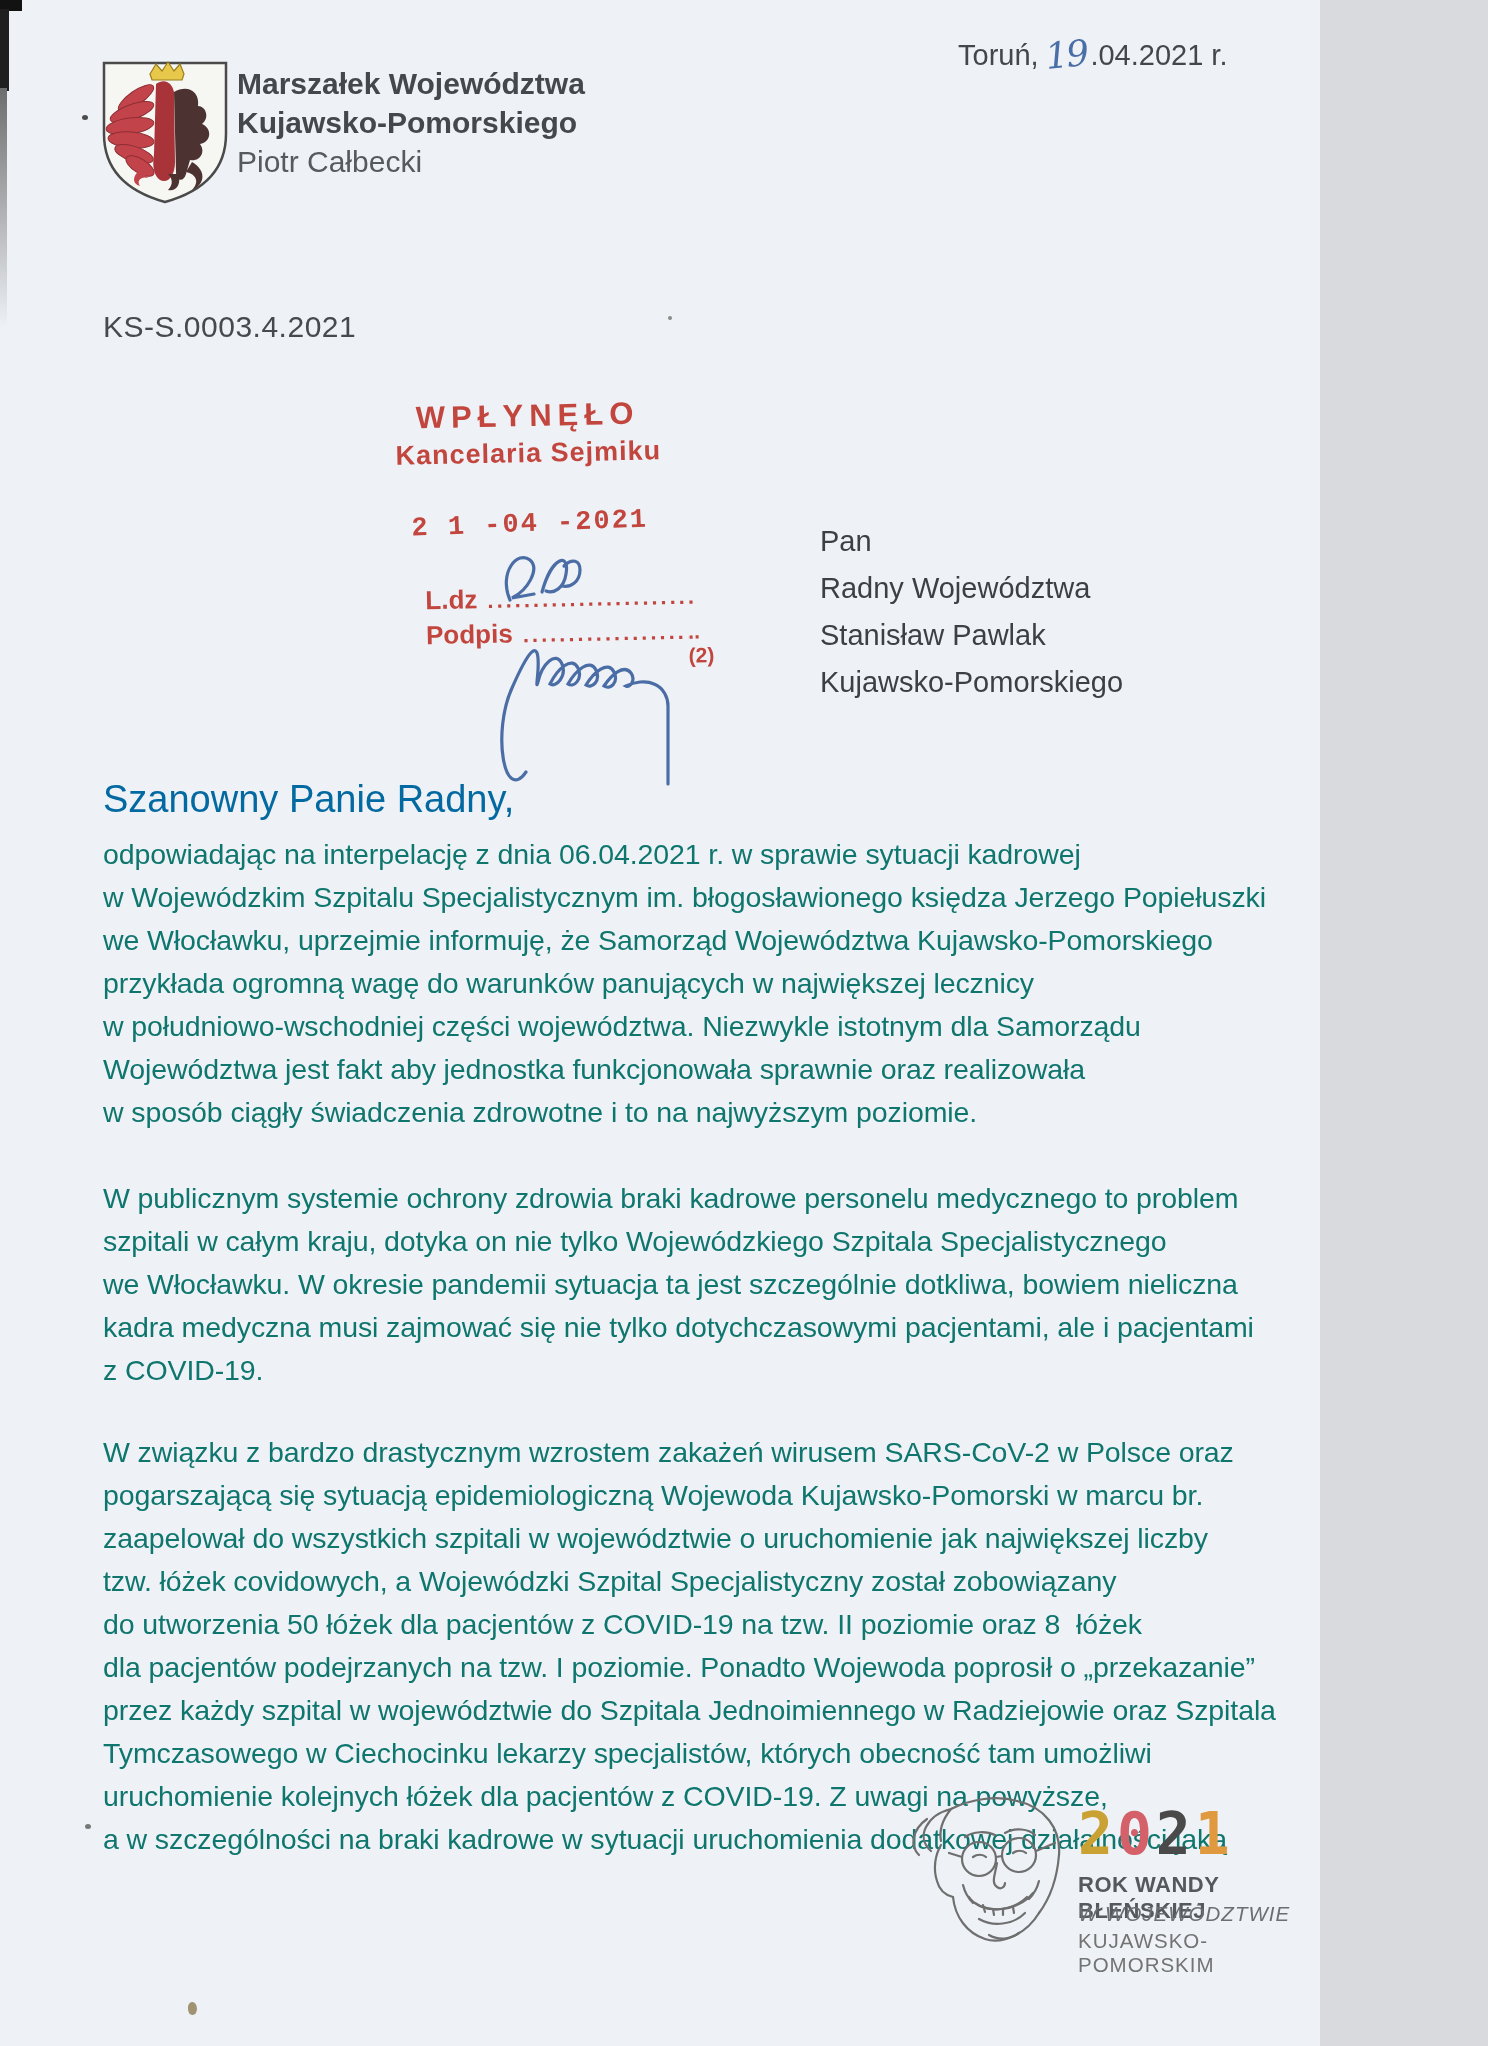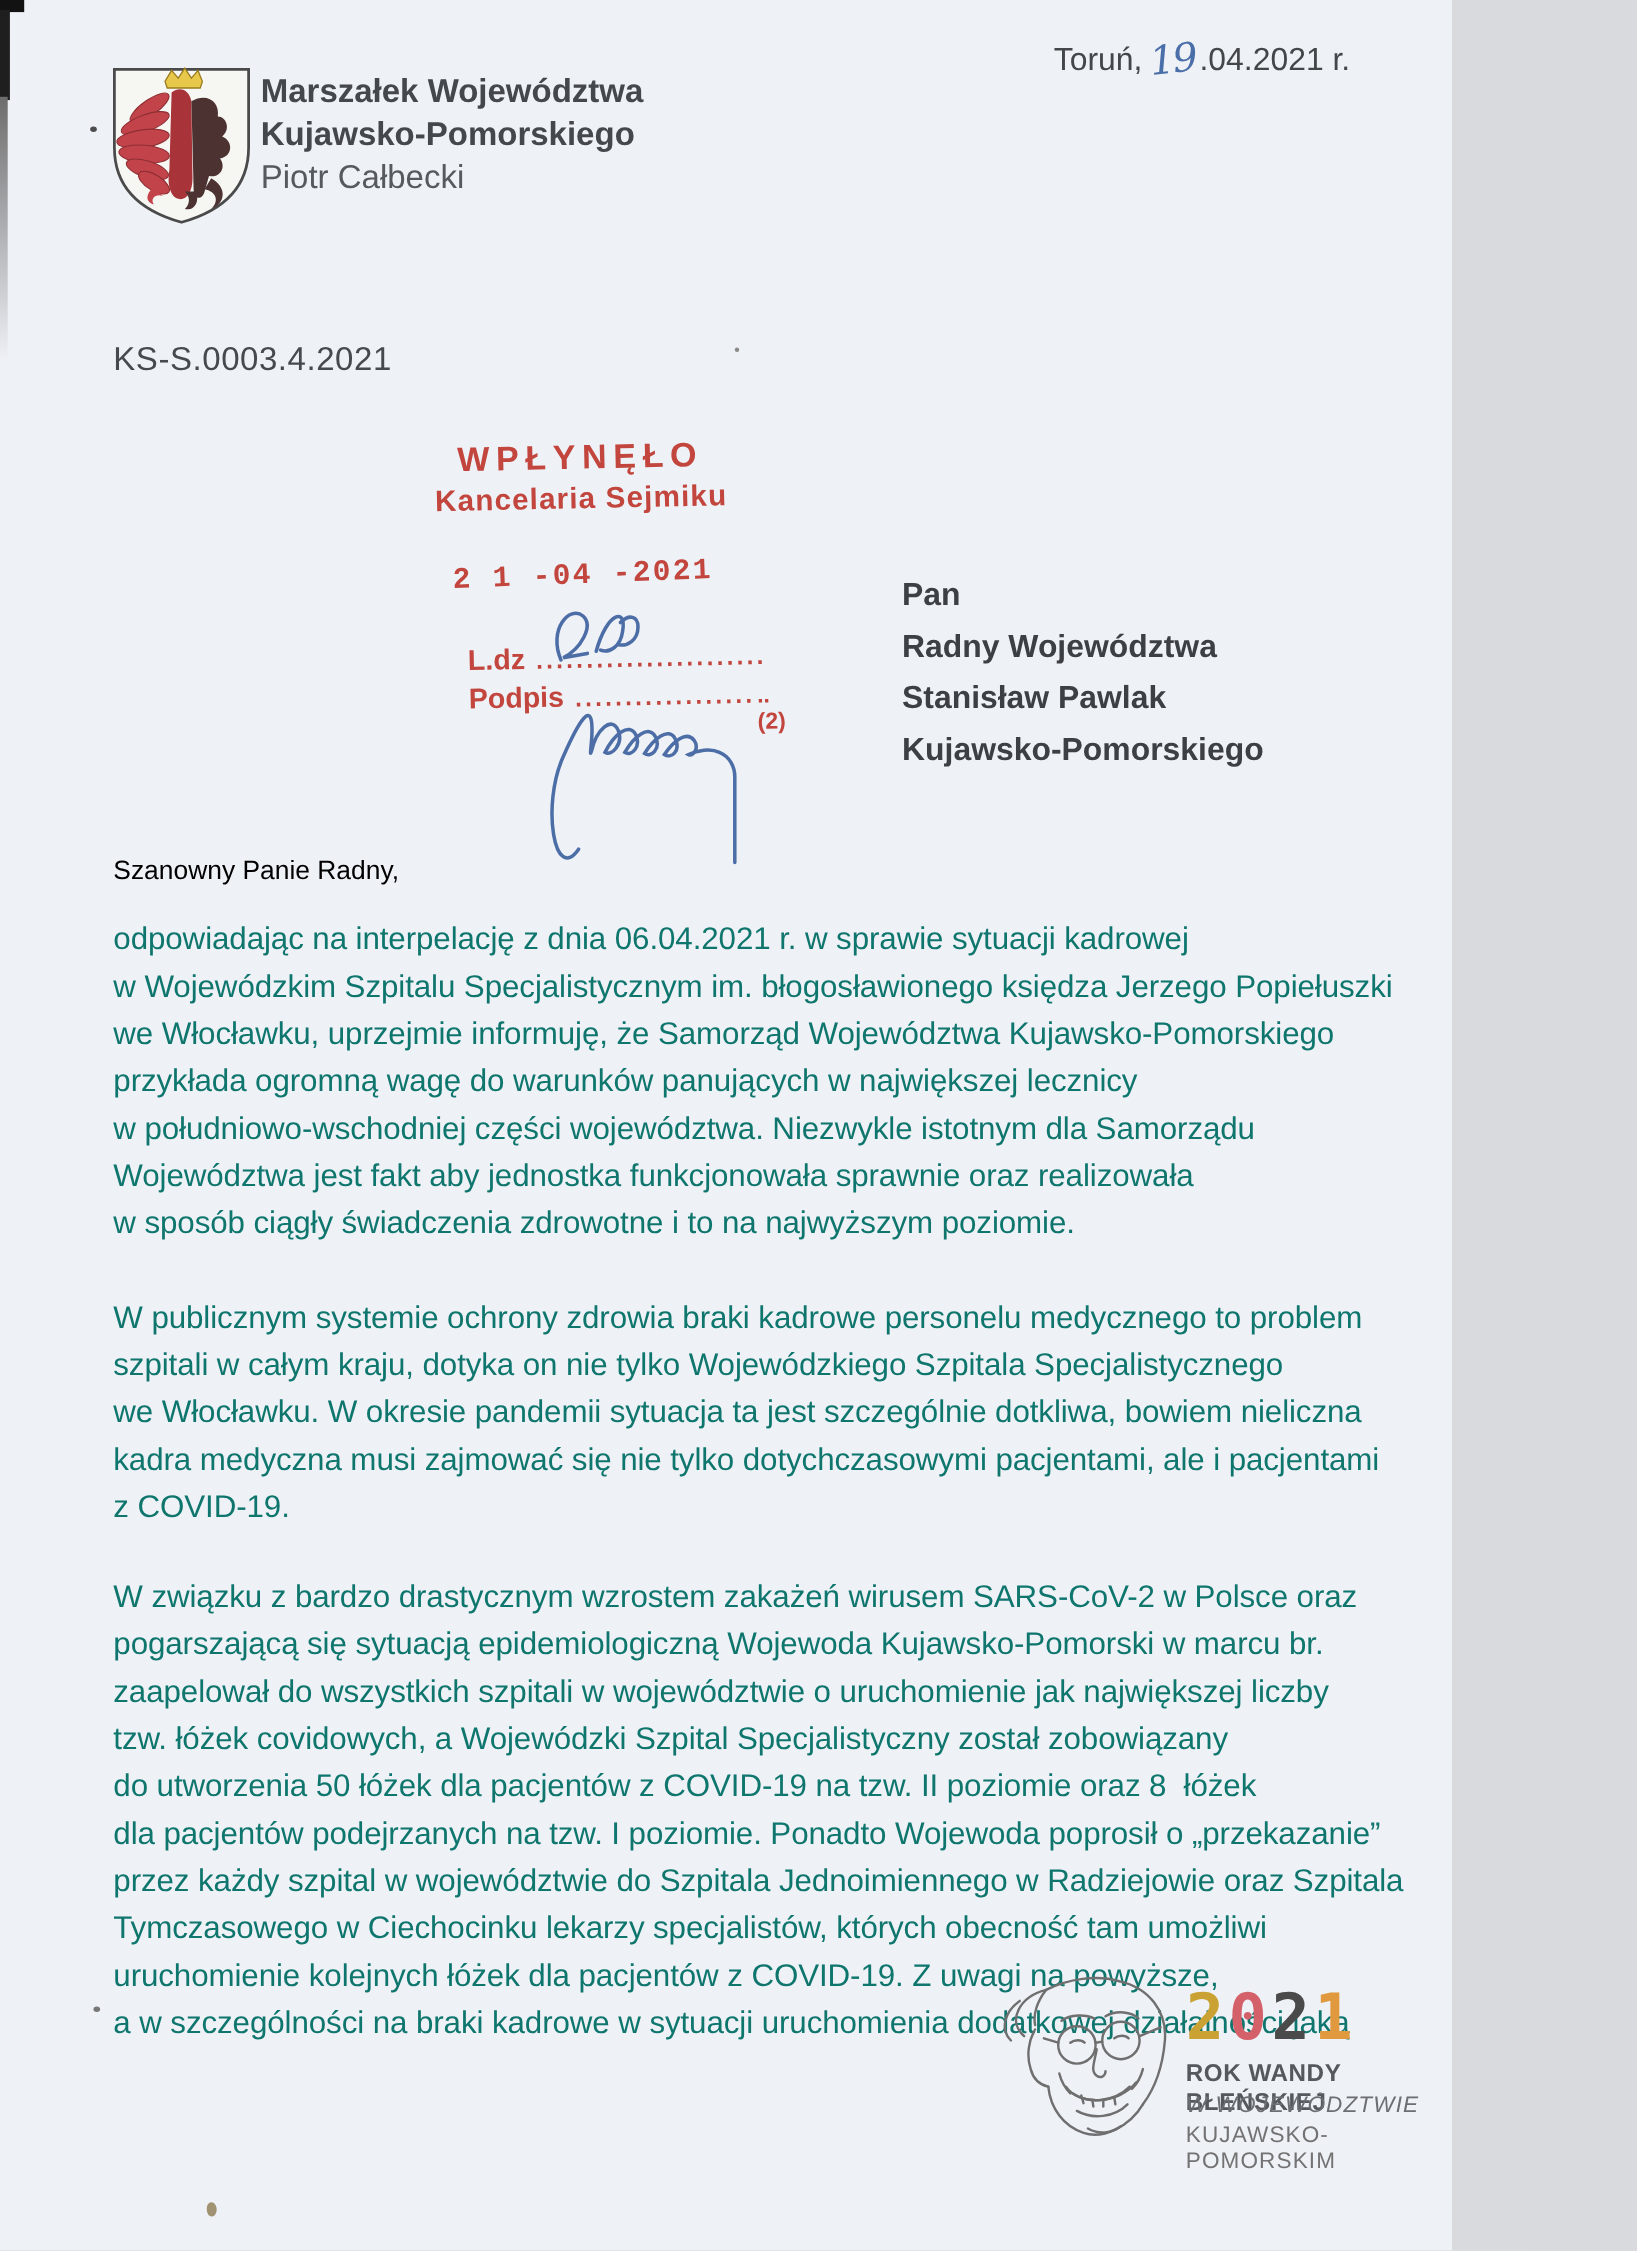--- a/index.html
+++ b/index.html
@@ -48,24 +48,24 @@
     font-size:27px;font-weight:700;letter-spacing:2px;transform:rotate(-1deg);
   }
   .stamp .row{display:flex;align-items:baseline;margin-left:84px;font-size:26px;font-weight:700;}
   .stamp .row1{margin-top:44px;}
   .stamp .row2{margin-top:4px;}
   .stamp .dots{font-size:22px;letter-spacing:3px;margin-left:10px;overflow:hidden;white-space:nowrap;}
   .stamp .sfx{font-size:21px;font-weight:700;}
   .signature{position:absolute;left:468px;top:536px;width:270px;height:262px;}
 
   
-  .recipient{position:absolute;left:820px;top:518px;font-size:29px;font-weight:700;color:#3c3f43;line-height:47px;}
-
-  
-  .greeting{position:absolute;left:103px;top:778px;font-size:24px;color:#000000;}
+  .recipient{position:absolute;left:820px;top:518px;font-size:29px;font-weight:400;color:#3c3f43;line-height:47px;}
+
+  
+  .greeting{position:absolute;left:103px;top:778px;font-size:38px;color:#0369a1;}
   .body-par{position:absolute;left:103px;font-size:28.5px;line-height:43px;color:#0f766e;white-space:pre;letter-spacing:-.1px;}
   .p1{top:833px;}
   .p2{top:1177px;}
   .p3{top:1431px;}
 
   
   .face-sketch{position:absolute;left:893px;top:1793px;width:200px;height:175px;}
   .footer-year{position:absolute;left:1078px;top:1800px;font-size:58px;font-weight:700;letter-spacing:4px;font-family:"DejaVu Sans Mono", monospace;}
   .footer-year .d1{color:#c9a233;}
   .footer-year .d2{color:#d4606a;}

